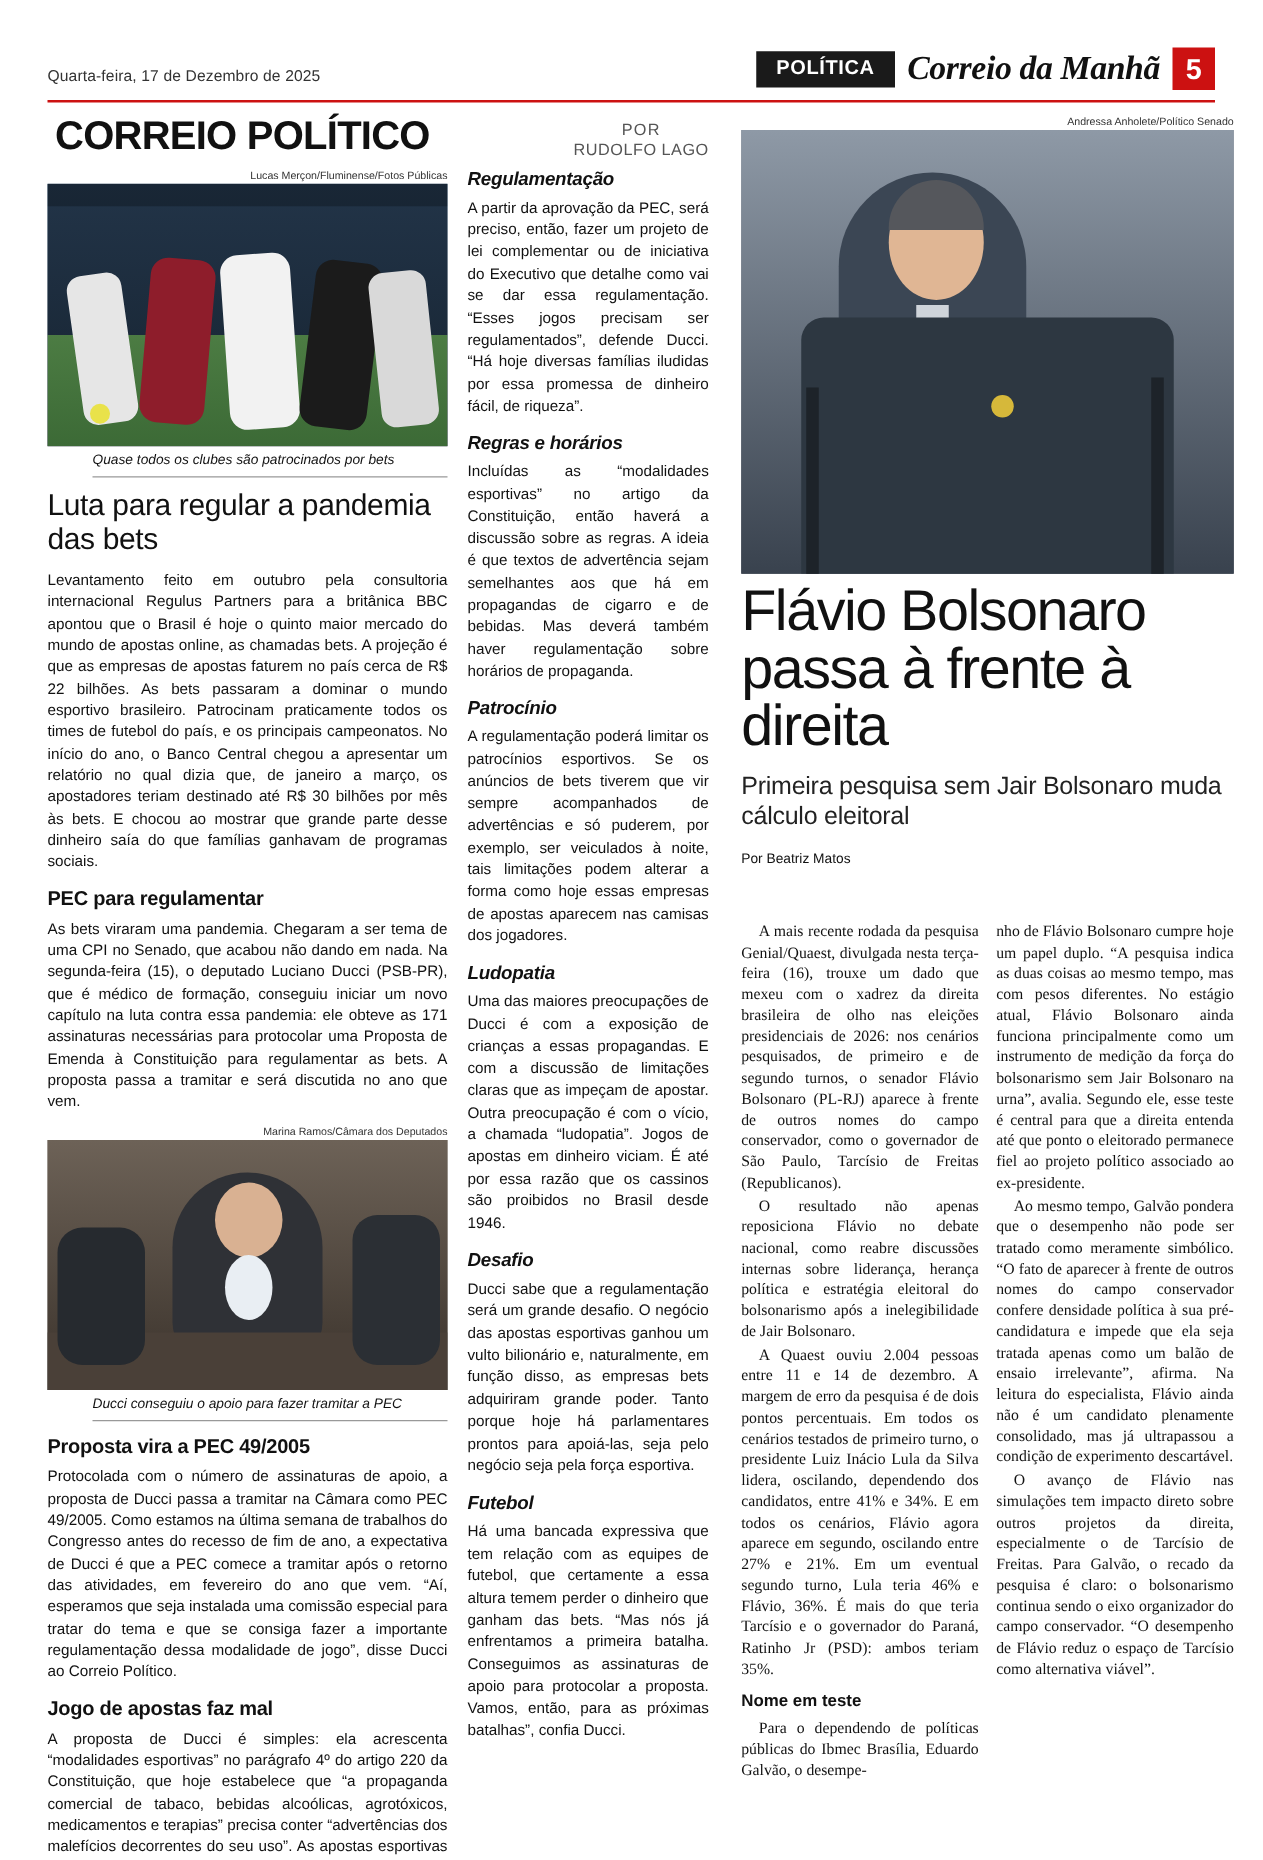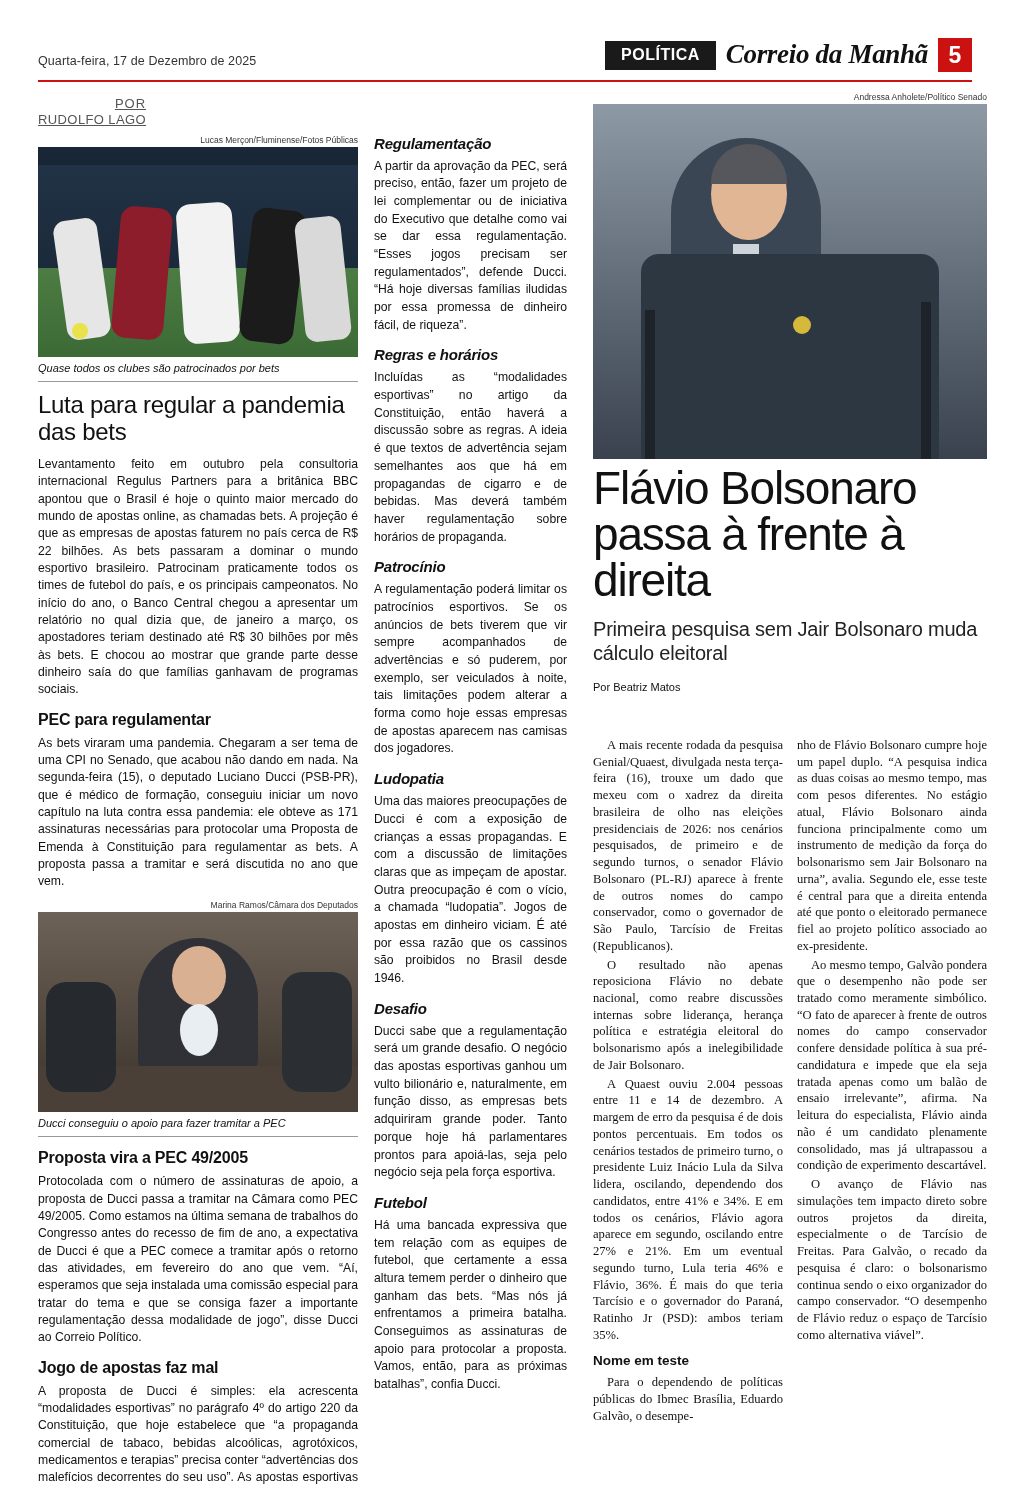--- a/index.html
+++ b/index.html
@@ -90,26 +90,25 @@
   }
   .cp-title {
     font-size: 32px;
     font-weight: bold;
     letter-spacing: -0.6px;
     color: #111;
     line-height: 1;
     padding-left: 6px;
   }
   .cp-author {
-    text-align: right;
+    text-align: center;
     font-size: 13px;
     color: #555;
     line-height: 1.25;
     padding-top: 4px;
-    text-decoration: underline;
   }
   .cp-author .por { letter-spacing: 1px; }
   .cp-author .nm { letter-spacing: .4px; }
 
   .two-col {
     display: flex;
     gap: 16px;
   }
   .col-a { width: 320px; }
   .col-b { width: 193px; }
@@ -128,20 +127,21 @@
   .photo-1 { height: 210px; background: linear-gradient(#2e4a63, #16212b); }
   .photo-2 { height: 200px; background: linear-gradient(#5d5246, #241d17); }
   .caption {
     font-size: 11px;
     font-style: italic;
     color: #111;
     border-bottom: 1px solid #999;
     padding: 5px 0 6px 0;
     margin-bottom: 10px;
     line-height: 1.25;
+    margin-left: 36px;
   }
 
   h2.headline {
     font-size: 24px;
     line-height: 1.12;
     font-weight: normal;
     margin: 4px 0 10px 0;
     letter-spacing: -0.3px;
   }
   h3.sub {
@@ -222,20 +222,21 @@
       <div class="page-number">5</div>
     </div>
   </div>
   <div class="rule-top"></div>
 
   <div class="content">
 
     <div class="left-block">
 
       <div class="cp-head">
+        <div class="cp-title">CORREIO POLÍTICO</div>
         <div class="cp-author">
           <div class="por">POR</div>
           <div class="nm">RUDOLFO LAGO</div>
         </div>
       </div>
 
       <div class="two-col">
 
         <div class="col-a">
           <div class="credit">Lucas Merçon/Fluminense/Fotos Públicas</div>

